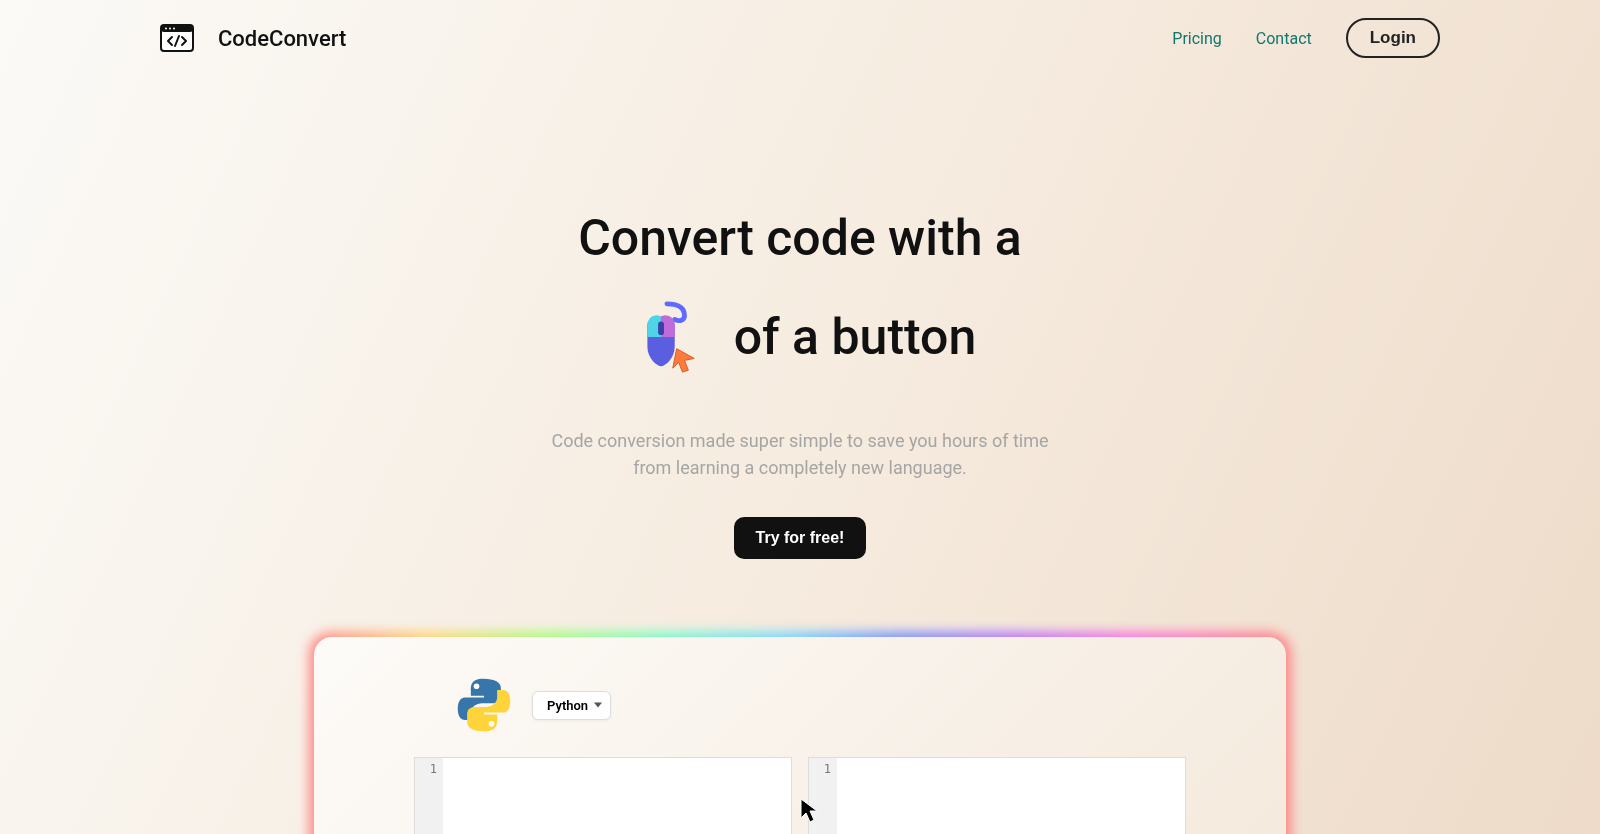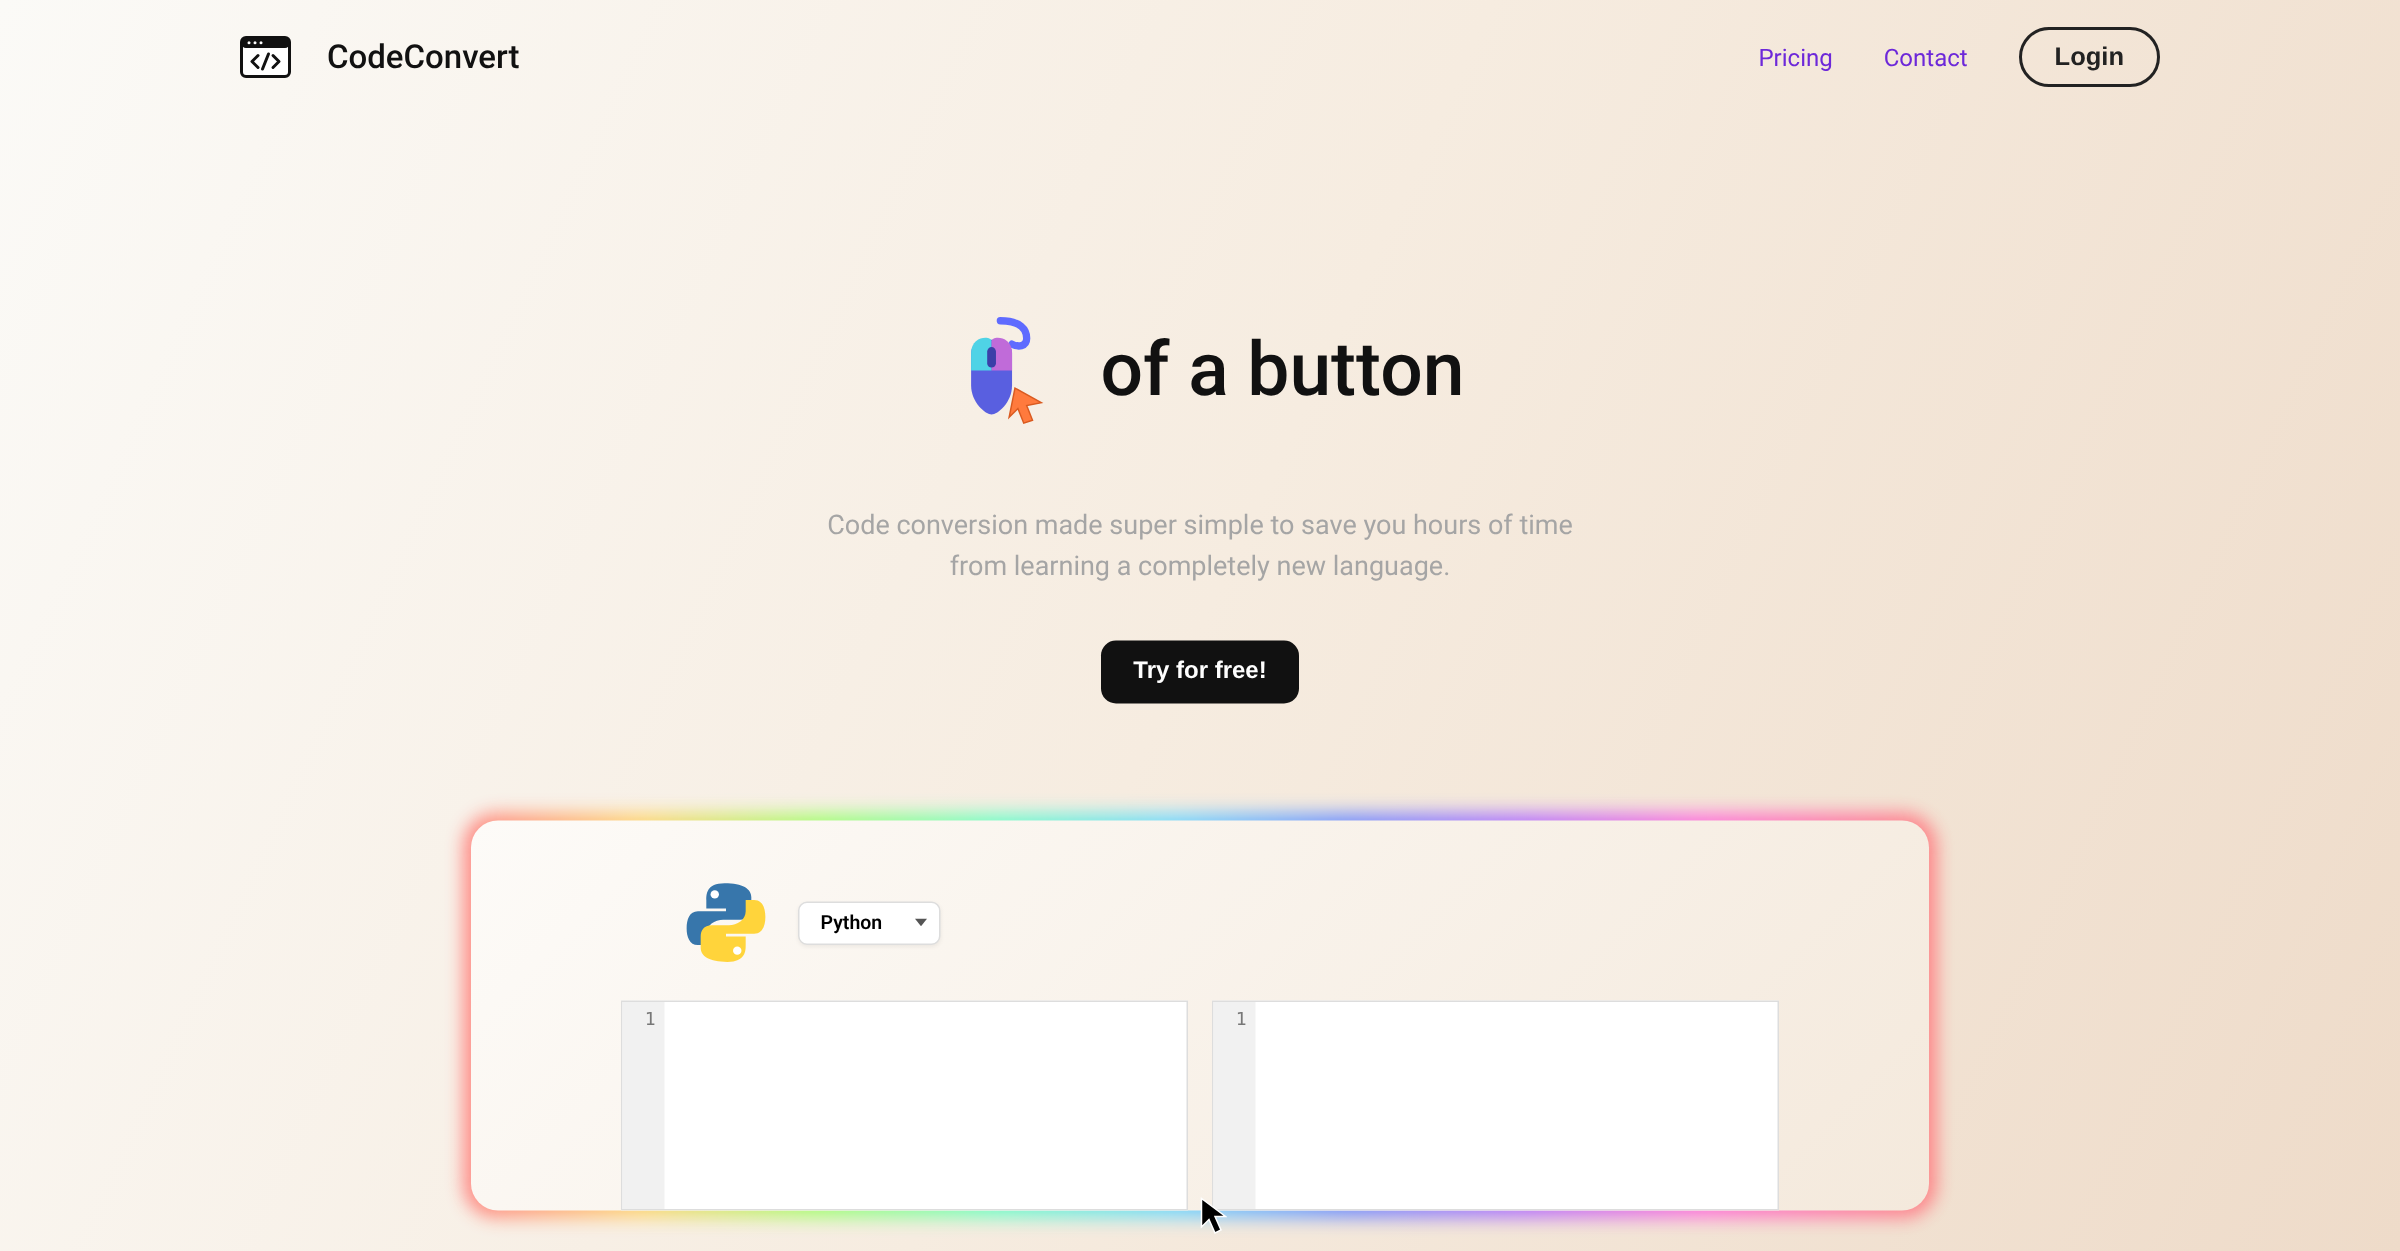--- a/index.html
+++ b/index.html
@@ -34,21 +34,21 @@
   font-weight: 500;
   color: #111;
 }
 .nav {
   display: flex;
   align-items: center;
   gap: 34px;
 }
 .nav-link {
   font-size: 16px;
-  color: #6d28d9;
+  color: #0f766e;
   text-decoration: none;
   cursor: pointer;
 }
 .login-btn {
   border: 2px solid #222;
   border-radius: 20px;
   padding: 8px 22px;
   font-size: 17px;
   font-weight: 600;
   color: #222;
@@ -133,21 +133,21 @@
   gap: 18px;
 }
 .lang-icon {
   width: 60px;
   height: 60px;
 }
 .lang-select {
   background: #fff;
   border: 1px solid #ddd;
   border-radius: 6px;
-  padding: 6px 38px 6px 14px;
+  padding: 6px 22px 6px 14px;
   font-size: 13px;
   font-weight: 600;
   box-shadow: 0 1px 3px rgba(0,0,0,0.06);
   position: relative;
   display: flex;
   align-items: center;
   gap: 12px;
   cursor: pointer;
 }
 .lang-select::after {
@@ -214,20 +214,21 @@
     <span class="brand-name">CodeConvert</span>
   </div>
   <div class="nav">
     <a class="nav-link">Pricing</a>
     <a class="nav-link">Contact</a>
     <button class="login-btn">Login</button>
   </div>
 </div>
 
 <div class="hero">
+  <div class="hero-title">Convert code with a</div>
   <div class="hero-title hero-title-line2">
     <span class="click-icon-wrap">
       <svg viewBox="0 0 80 80" width="78" height="78">
 
         <path d="M44 6 C58 6 62 12 62 18 C62 24 56 24 52 22" fill="none" stroke="#5f6bff" stroke-width="5" stroke-linecap="round"></path>
 
         <path d="M24 28 C24 16 52 16 52 28 L52 50 C52 62 42 70 38 70 C34 70 24 62 24 50 Z" fill="#595fe0"></path>
 
         <path d="M24 28 C24 16 38 16 38 20 L38 40 L24 40 Z" fill="#4fd3e6"></path>
 

